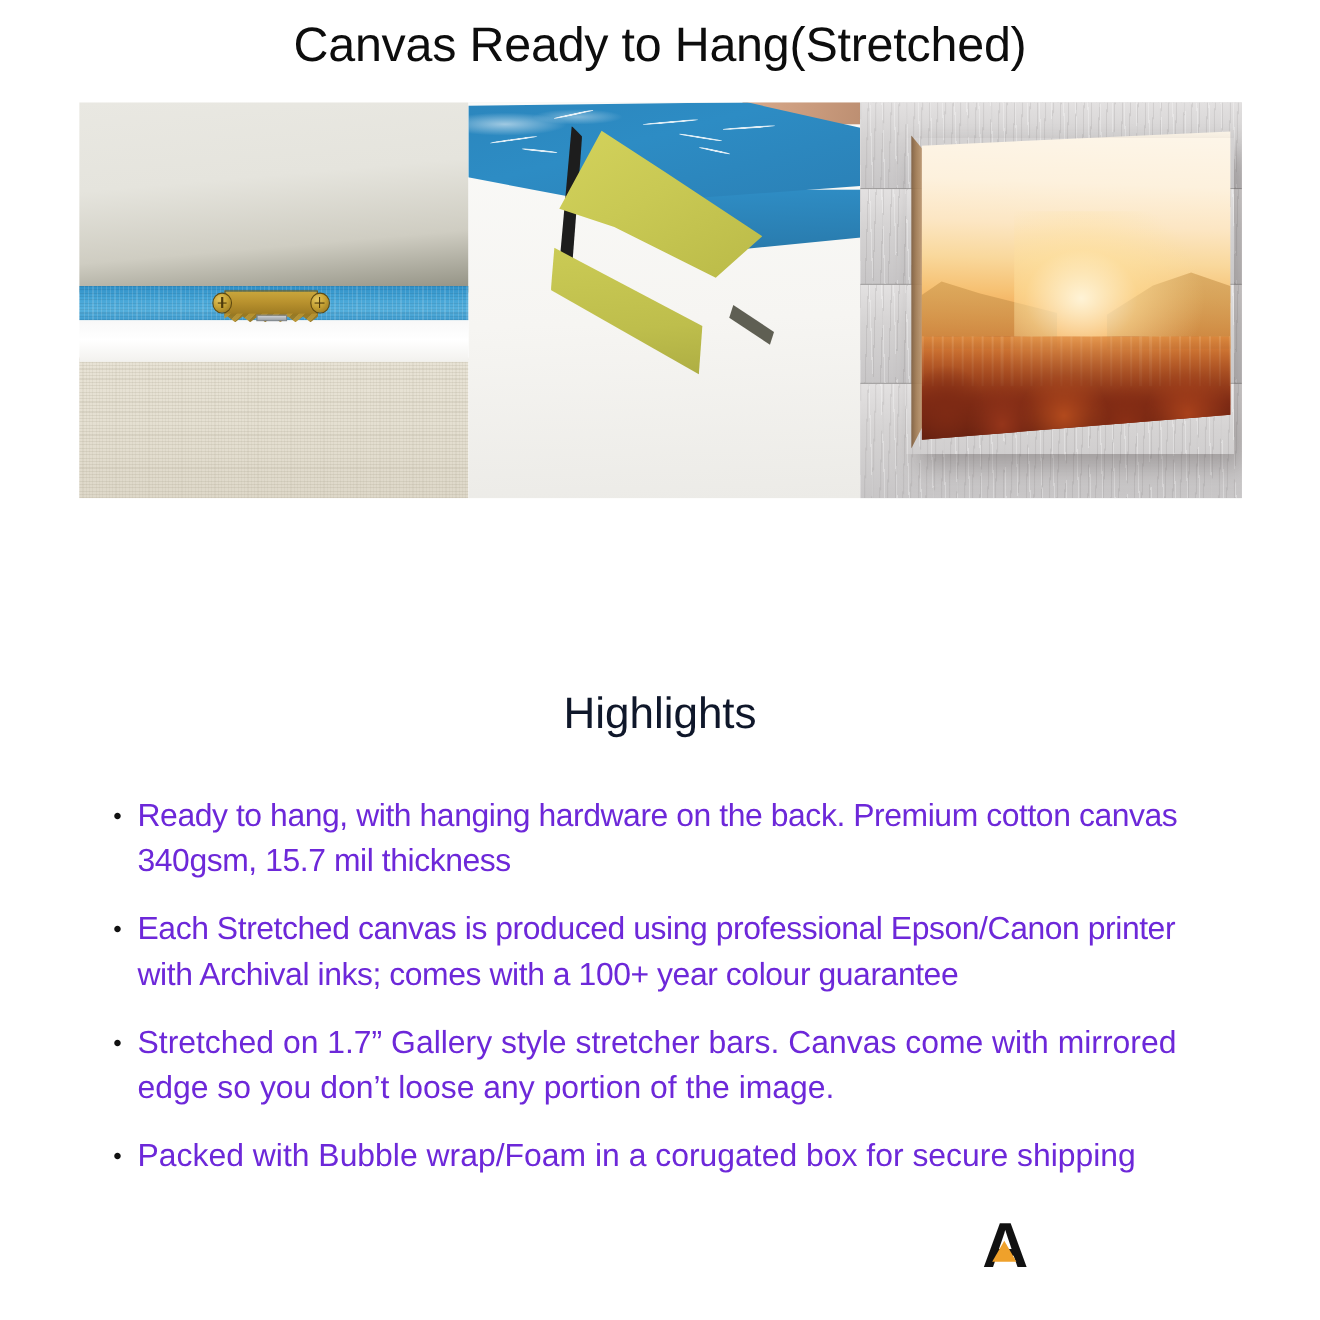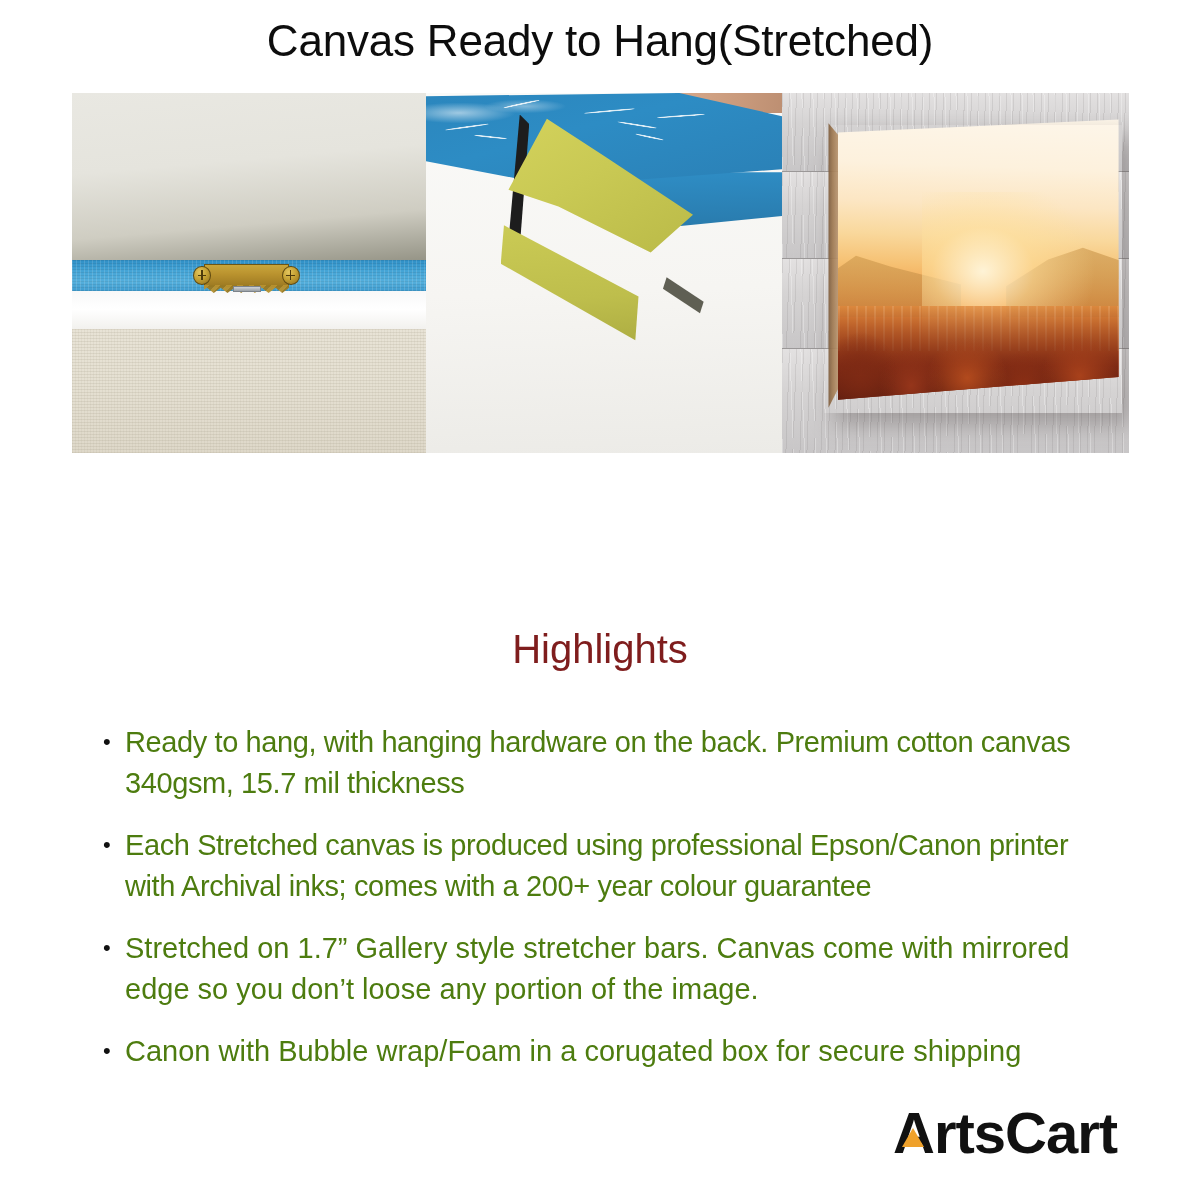--- a/index.html
+++ b/index.html
@@ -234,36 +234,36 @@
   
   .intro{
     position:absolute;left:127px;top:492px;width:950px;
     font-size:29px;line-height:42px;color:#111;
     font-family:"Liberation Sans", sans-serif;
   }
 
   
   .highlights{
     position:absolute;left:0;top:627px;width:1200px;
-    text-align:center;font-size:40px;font-weight:400;color:#7f1d1d;
+    text-align:center;font-size:40px;font-weight:400;color:#0f172a;
     font-family:"Liberation Sans", sans-serif;
   }
 
   
   .bullets{
     position:absolute;left:103px;top:722px;width:1010px;
   }
   .bullet{
     display:flex;margin-bottom:21px;
   }
   .bullet .dot{
     width:22px;flex:0 0 22px;font-size:22px;line-height:40px;color:#111;
   }
   .bullet .txt{
-    flex:1;font-size:29px;line-height:41px;color:#4d7c0f;
+    flex:1;font-size:29px;line-height:41px;color:#6d28d9;
   }
   .bullet.narrow .txt{
     font-family:"Liberation Sans Narrow","Liberation Sans",sans-serif;
     letter-spacing:-0.4px;
   }
 
   
   .logo{
     position:absolute;left:893px;top:1102px;
     font-size:58px;font-weight:bold;letter-spacing:-1px;
@@ -348,36 +348,35 @@
 
   <div class="bullets">
 
     <div class="bullet narrow">
       <div class="dot">•</div>
       <div class="txt">Ready to hang,  with hanging hardware on the back.  Premium cotton canvas 340gsm, 15.7 mil thickness</div>
     </div>
 
     <div class="bullet narrow">
       <div class="dot">•</div>
-      <div class="txt">Each Stretched canvas is produced using professional Epson/Canon printer with Archival inks; comes with a 200+ year colour guarantee</div>
+      <div class="txt">Each Stretched canvas is produced using professional Epson/Canon printer with Archival inks; comes with a 100+ year colour guarantee</div>
     </div>
 
     <div class="bullet">
       <div class="dot">•</div>
       <div class="txt">Stretched on 1.7” Gallery style stretcher bars. Canvas come with mirrored edge so you don’t loose any portion of the image.</div>
     </div>
 
     <div class="bullet">
       <div class="dot">•</div>
-      <div class="txt">Canon with Bubble wrap/Foam in a corugated box for secure shipping</div>
+      <div class="txt">Packed with Bubble wrap/Foam in a corugated box for secure shipping</div>
     </div>
 
   </div>
 
   <div class="logo">
     <span class="logo-a">
       <span>A</span>
       <span class="logo-tri"></span>
     </span>
-    <span>rtsCart</span>
   </div>
 
 </div>
 
 </body></html>

